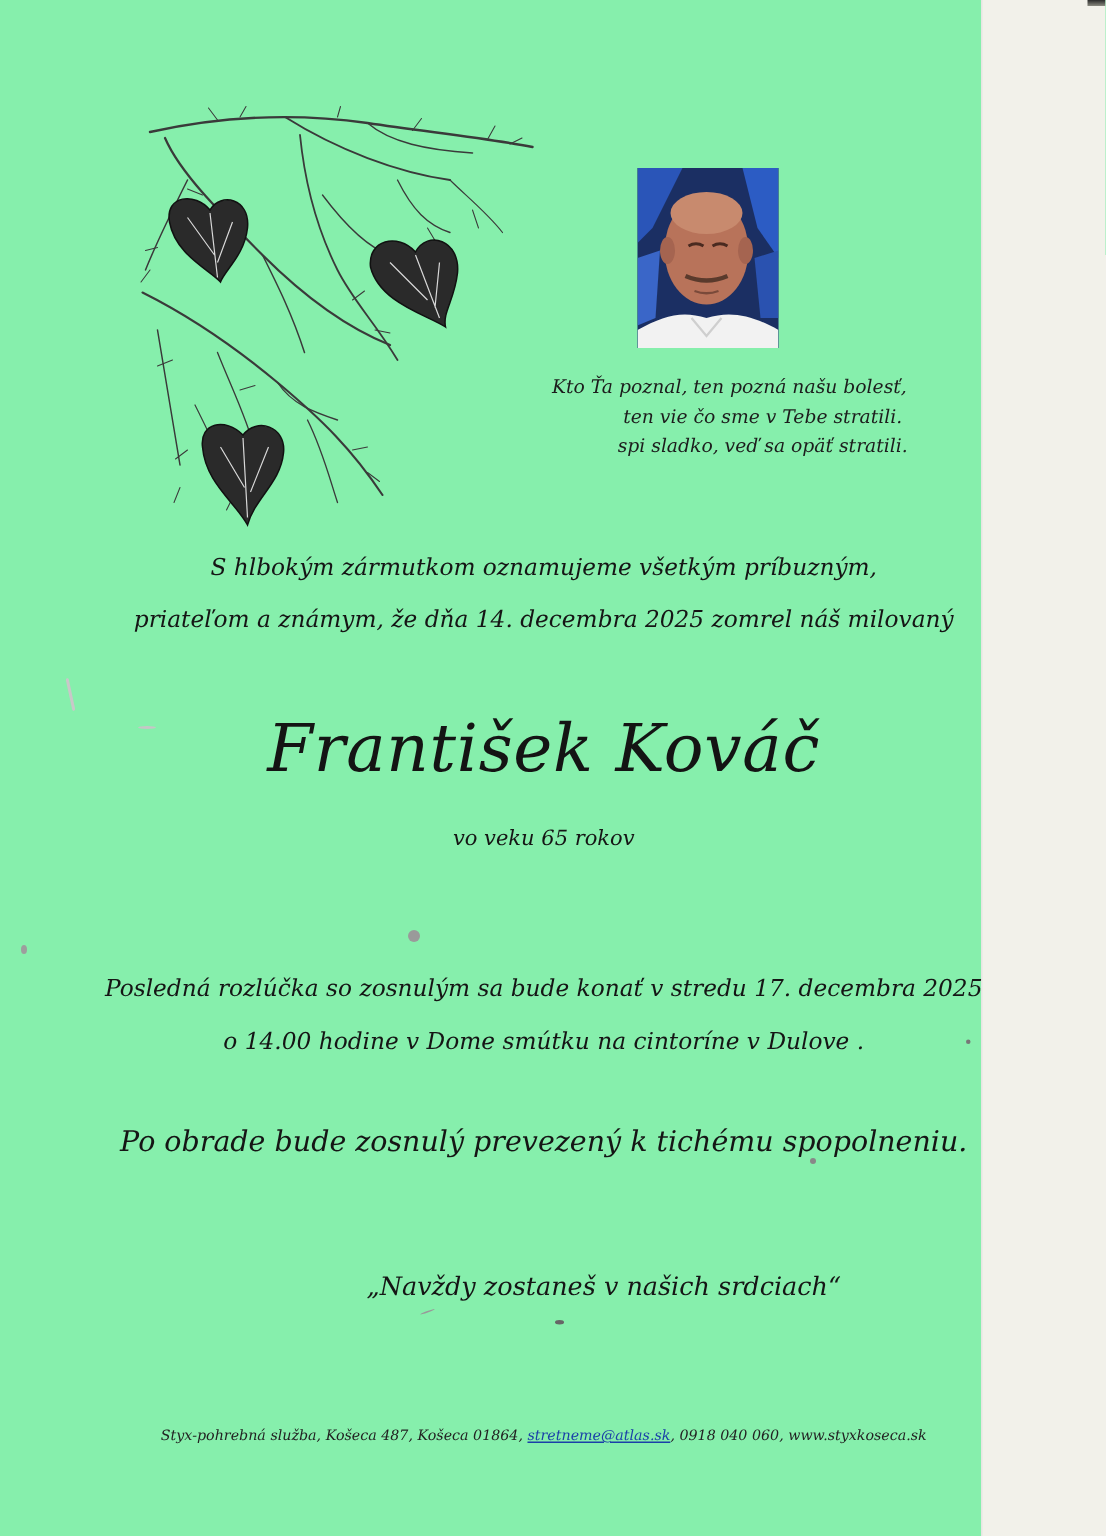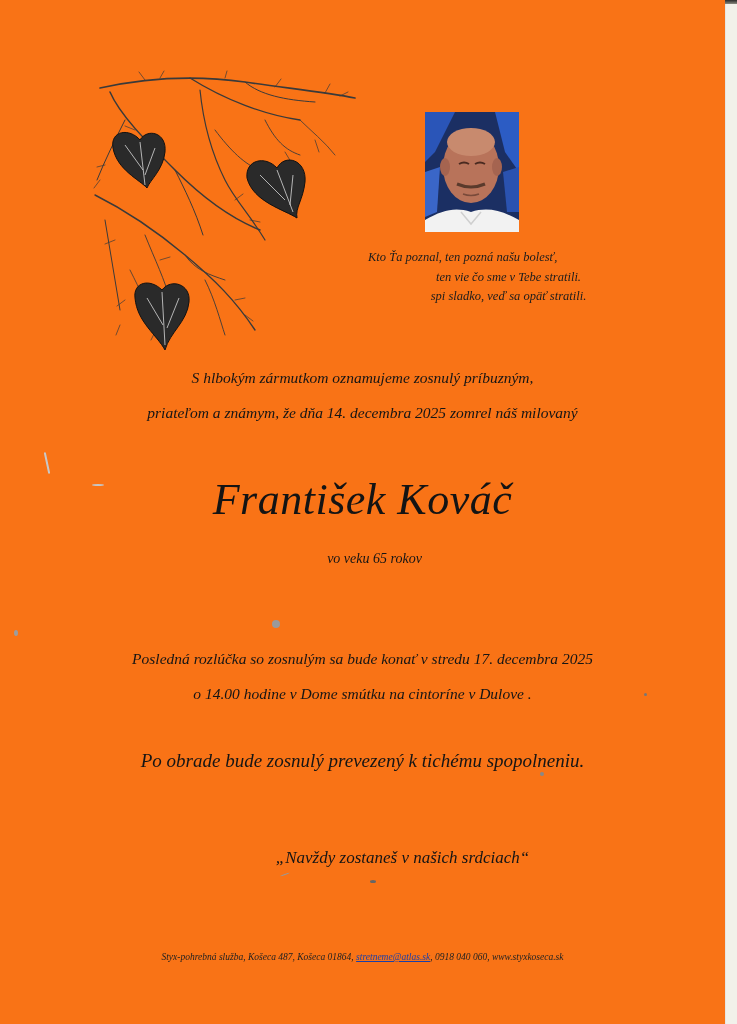--- a/index.html
+++ b/index.html
@@ -11,25 +11,24 @@
       height: 1024px;
       position: relative;
       overflow: hidden;
       background: #f2f1ea;
       font-family: "DejaVu Serif", "Liberation Serif", serif;
     }
     .paper {
       position: absolute;
       left: 0;
       top: 0;
-      width: 725px;
+      width: 654px;
       height: 1024px;
-      background: #f97316;
+      background: #86efac;
       box-shadow: 1px 0 0 #e6e6e2;
-      font-family: Liberation Serif, serif;
     }
     .corner-shadow {
       position: absolute;
       left: 725px;
       top: 0;
       width: 12px;
       height: 4px;
       background: linear-gradient(#2a2a2a, #8a8a80);
     }
     .speck {
@@ -77,21 +76,21 @@
     }
     .intro { font-size: 15.5px; }
     .intro1 { top: 369px; }
     .intro2 { top: 404px; }
     .name {
       top: 474px;
       font-size: 44px;
       letter-spacing: 0.5px;
       color: #141414;
     }
-    .age { top: 551px; font-size: 14px; margin-left: 12px; }
+    .age { top: 551px; font-size: 14px; }
     .farewell { font-size: 15.5px; }
     .farewell1 { top: 650px; }
     .farewell2 { top: 685px; }
     .cremation { top: 750px; font-size: 19px; }
     .motto { top: 848px; font-size: 17px; margin-left: 40px; }
     .footer {
       top: 952px;
       font-size: 9.5px;
       color: #222;
     }
@@ -177,21 +176,21 @@
       <path d="M36 100 L46 112 L56 100" stroke="#cfcfcf" stroke-width="1.5" fill="none"></path>
     </svg>
   </div>
 
   <div class="poem">
     <div class="l1">Kto Ťa poznal, ten pozná našu bolesť,</div>
     <div class="l2">ten vie čo sme v Tebe stratili.</div>
     <div class="l4">spi sladko, veď sa opäť stratili.</div>
   </div>
 
-  <div class="centered intro intro1">S  hlbokým zármutkom oznamujeme zosnulý príbuzným,</div>
+  <div class="centered intro intro1">S  hlbokým zármutkom oznamujeme všetkým príbuzným,</div>
   <div class="centered intro intro2">priateľom a známym, že dňa 14. decembra 2025 zomrel náš milovaný</div>
 
   <div class="centered name">František Kováč</div>
   <div class="centered age">vo veku 65 rokov</div>
 
   <div class="centered farewell farewell1">Posledná rozlúčka so zosnulým sa bude konať v stredu 17. decembra 2025</div>
   <div class="centered farewell farewell2">o 14.00 hodine v Dome smútku na cintoríne v Dulove .</div>
 
   <div class="centered cremation">Po obrade bude zosnulý prevezený k tichému spopolneniu.</div>
 

